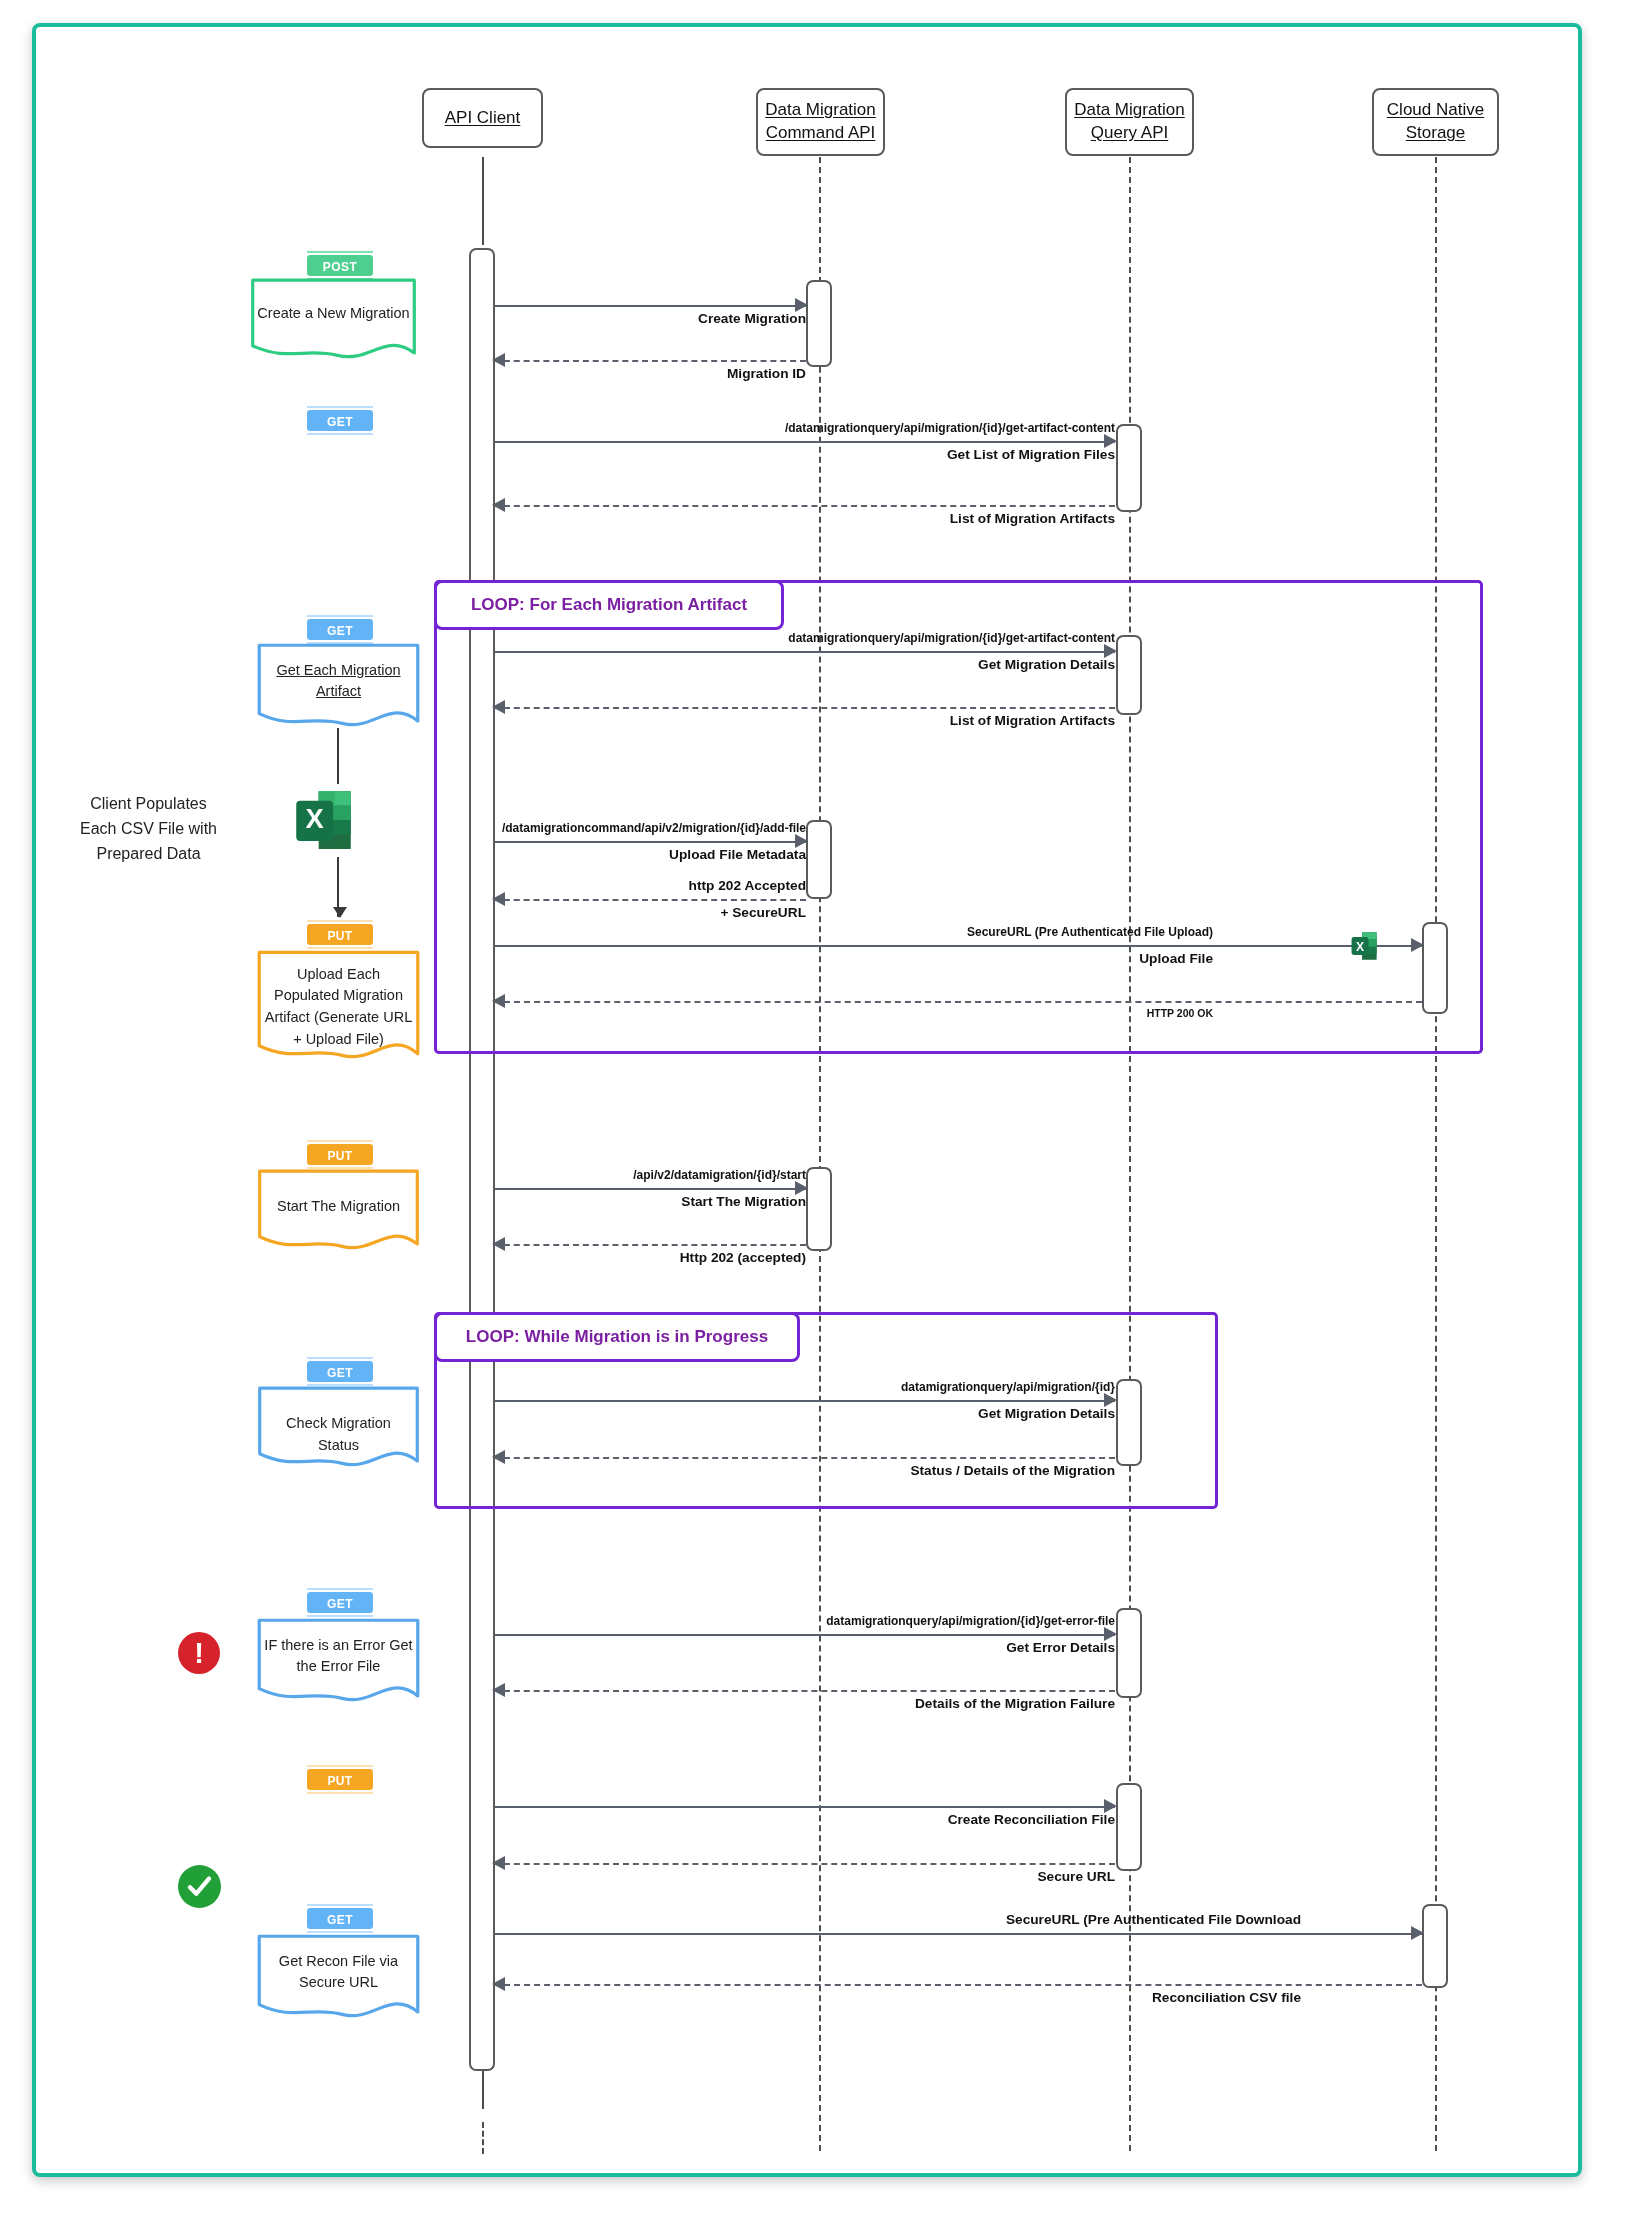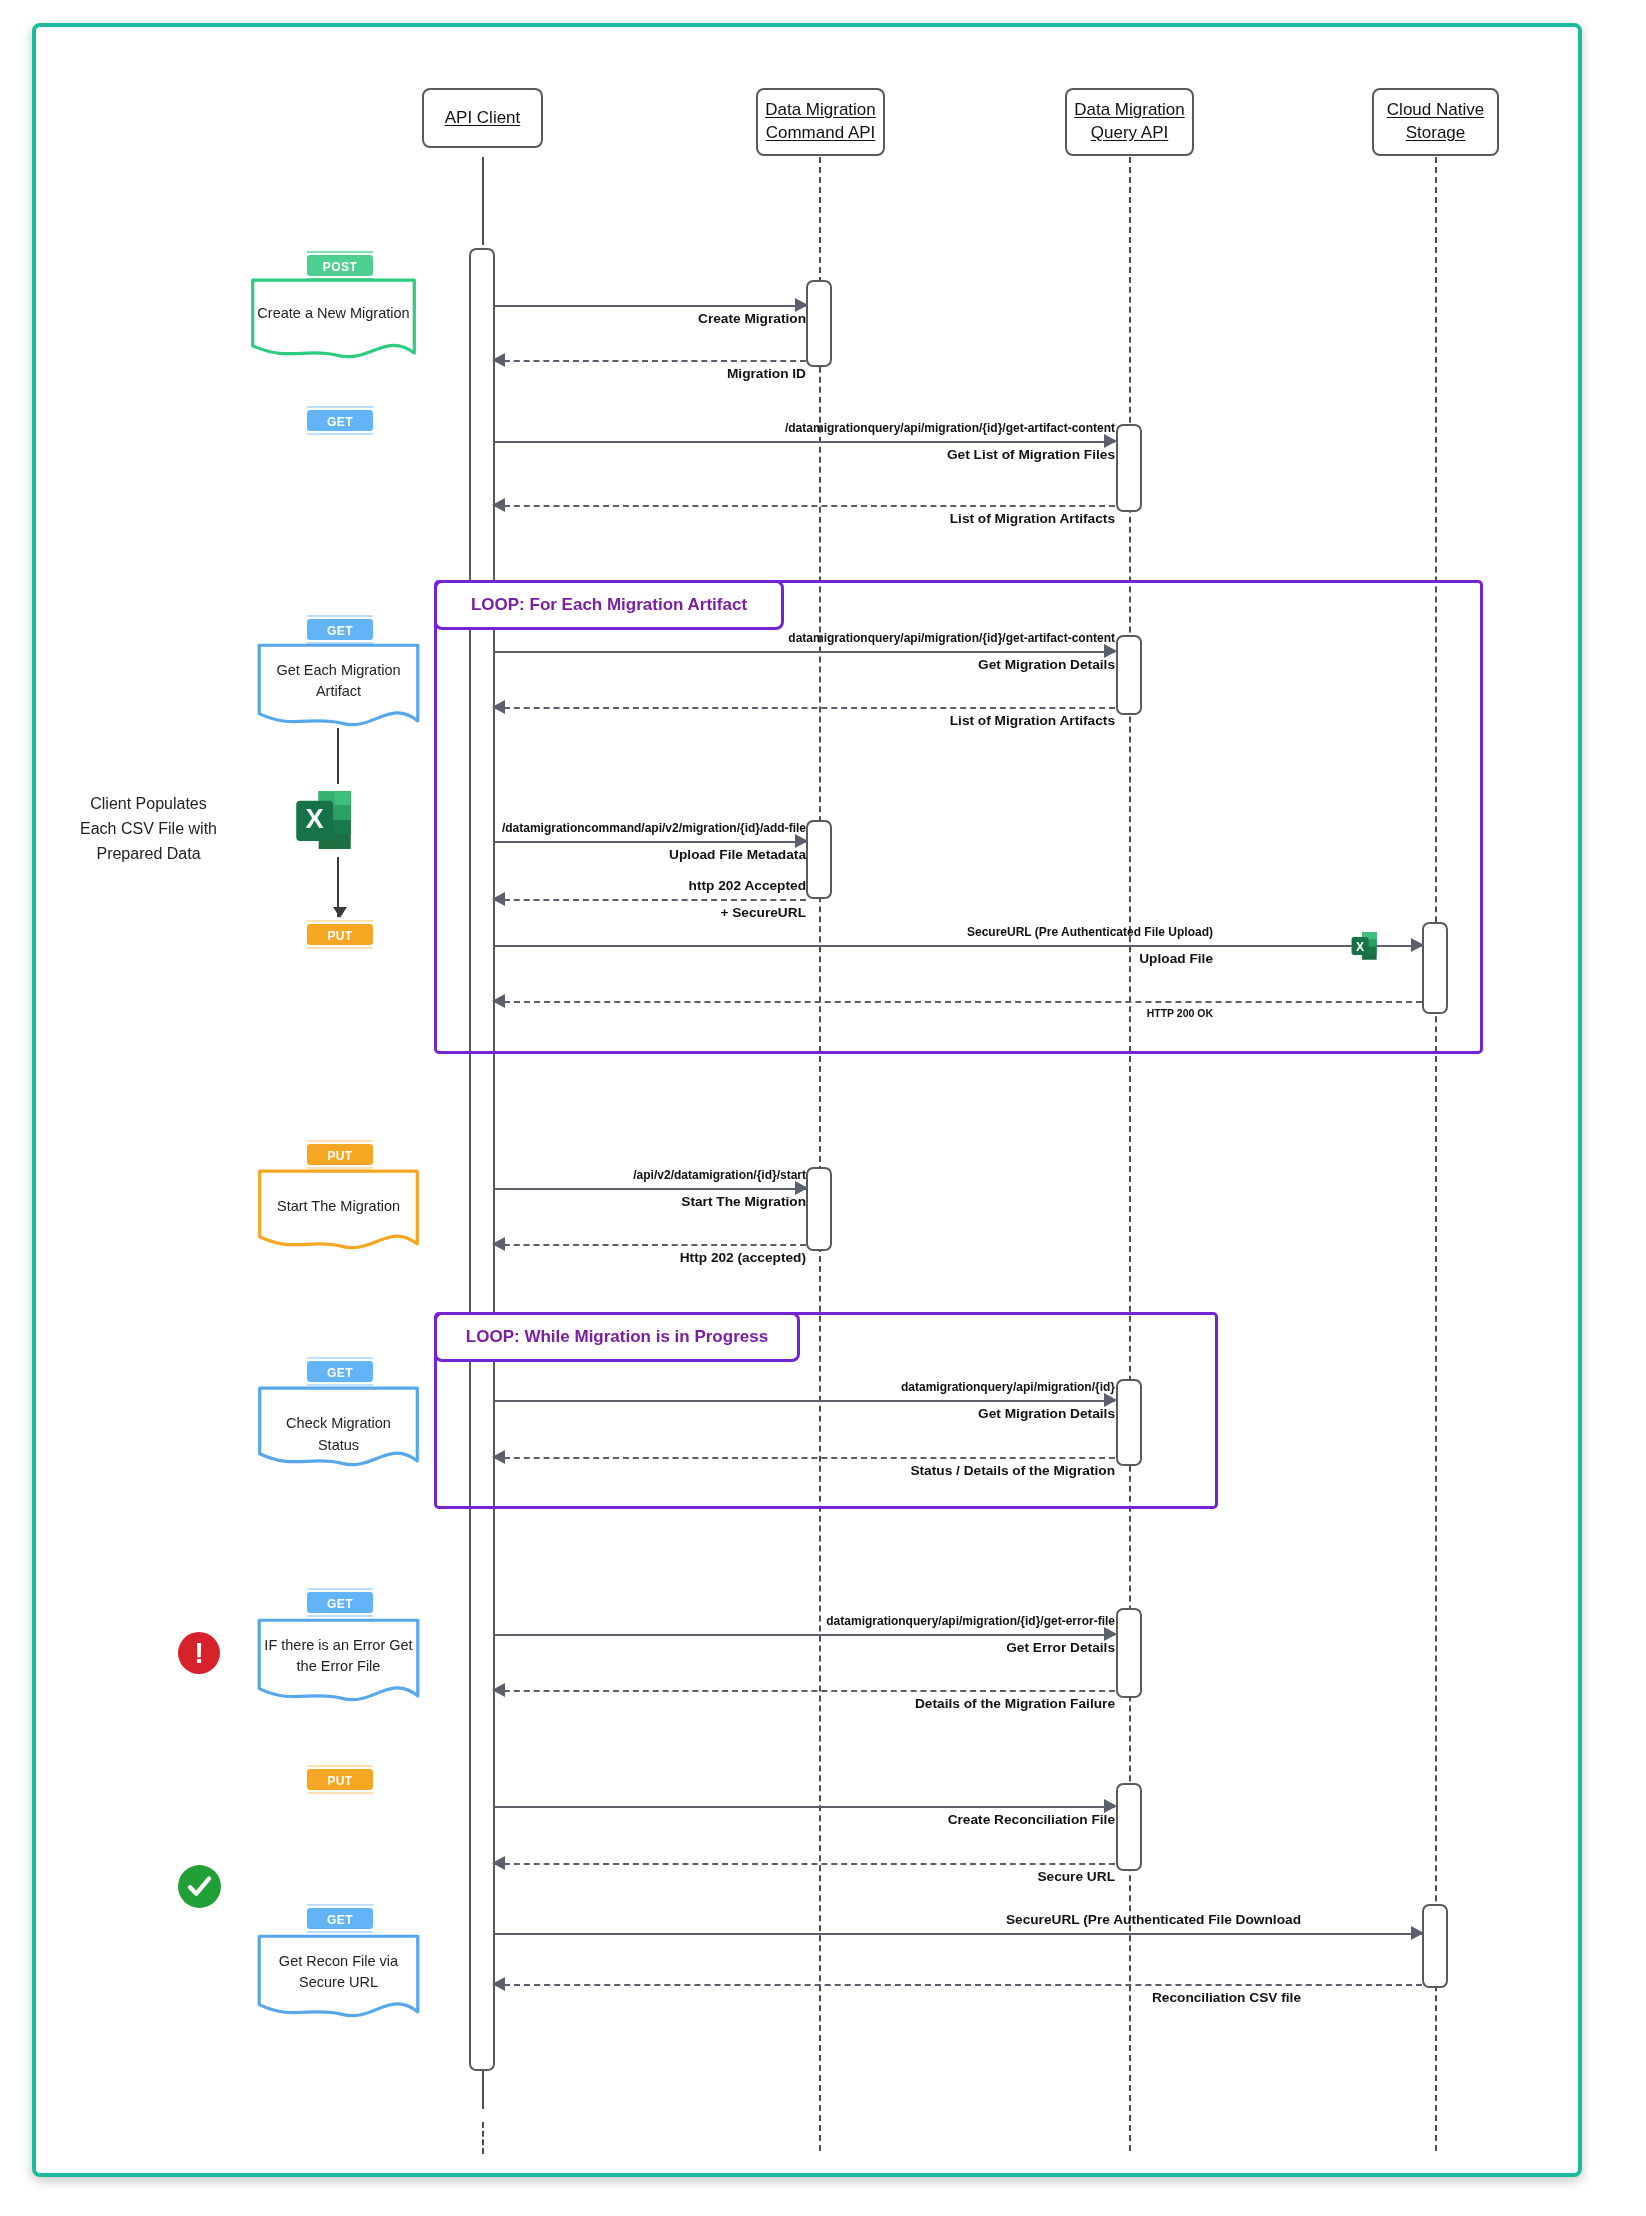--- a/index.html
+++ b/index.html
@@ -174,21 +174,21 @@
 
   <div class="verb-wrap" style="left:307px; top:615px; width:66px; height:29px;">
     <div class="bar-t" style="top:0; background:#bcdfff;"></div>
     <div class="verb" style="left:0; top:4px; width:66px; height:21px; background:#62b4f7;">GET</div>
     <div class="bar-b" style="top:26.5px; background:#bcdfff;"></div>
   </div>
   <div class="note" style="left:256px; top:642px; width:165px; height:87px;">
     <svg width="165" height="87" viewBox="0 0 205 108">
       <path d="M4,4 L201,4 L201,98 C166,70 146,111 107,101 C68,91 46,109 4,89 Z" fill="#ffffff" stroke="#58a7eb" stroke-width="4" stroke-linejoin="round"></path>
     </svg>
-    <div class="note-txt" style="top:17.7px;">Get Each Migration Artifact</div>
+    <div class="note-txt" style="top:17.7px;text-decoration:underline;">Get Each Migration Artifact</div>
   </div>
 
   <div class="act" style="left:1116px; top:635px; width:26px; height:80px;"></div>
   <div class="msg" style="left:494px; top:651px; width:621px;">
     <div class="line"></div>
       <div class="head right"></div>
     <div class="lbl-top f15">datamigrationquery/api/migration/{id}/get-artifact-content</div>
     <div class="lbl-bot f17">Get Migration Details</div>
   </div>
   <div class="msg dashed" style="left:494px; top:707px; width:621px;">
@@ -229,20 +229,26 @@
       <div class="head left"></div>
     <div class="lbl-top f17">http 202 Accepted</div>
     <div class="lbl-bot f17">+ SecureURL</div>
   </div>
 
   <div class="verb-wrap" style="left:307px; top:920px; width:66px; height:29px;">
     <div class="bar-t" style="top:0; background:#ffe0b0;"></div>
     <div class="verb" style="left:0; top:4px; width:66px; height:21px; background:#f5a623;">PUT</div>
     <div class="bar-b" style="top:26.5px; background:#ffe0b0;"></div>
   </div>
+  <div class="note" style="left:256px; top:949px; width:165px; height:113px;">
+    <svg width="165" height="113" viewBox="0 0 205 140">
+      <path d="M4,4 L201,4 L201,130 C166,100 146,142 107,132 C68,122 46,140 4,120 Z" fill="#ffffff" stroke="#f5a623" stroke-width="4" stroke-linejoin="round"></path>
+    </svg>
+    <div class="note-txt" style="top:14.5px;">Upload Each Populated Migration Artifact (Generate URL + Upload File)</div>
+  </div>
 
   <div class="act" style="left:1422px; top:922px; width:26px; height:92px;"></div>
   <div class="msg" style="left:494px; top:945px; width:928px;">
     <div class="line"></div>
       <div class="head right"></div>
     <div class="lbl-top f15" style="left:-209px; width:100%;">SecureURL (Pre Authenticated File Upload)</div>
     <div class="lbl-bot f17" style="left:-209px; width:100%;">Upload File</div>
   </div>
   <div style="position:absolute; left:1349px; top:929px;">
     <svg width="31" height="34" viewBox="0 0 38 42">

